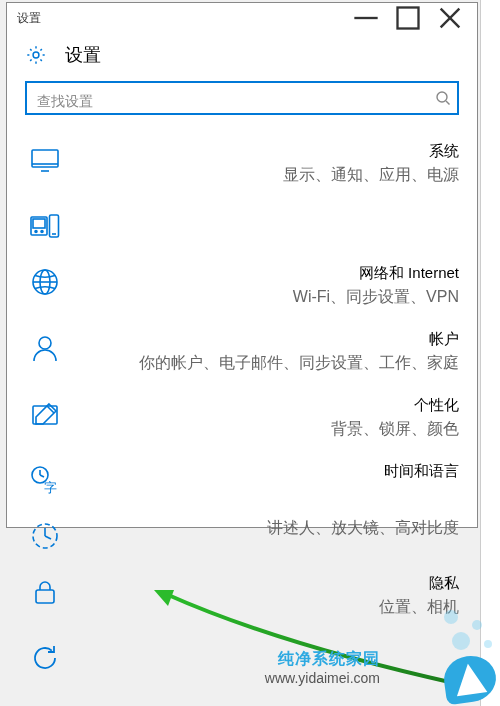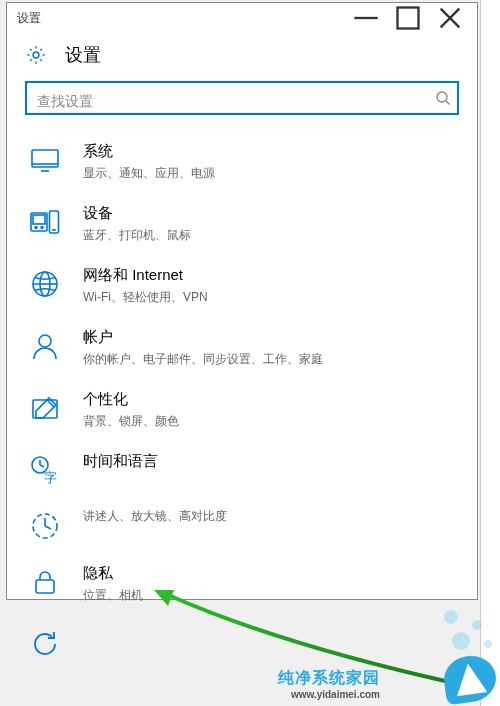--- a/index.html
+++ b/index.html
@@ -9,21 +9,21 @@
       width: 500px;
       height: 706px;
       position: relative;
       overflow: hidden;
     }
     .window {
       position: absolute;
       left: 6px;
       top: 2px;
       width: 472px;
-      height: 598px;
+      height: 526px;
       background: #fff;
       border: 1px solid #888;
     }
     .titlebar {
       height: 30px;
       display: flex;
       align-items: center;
       padding: 0 6px 0 10px;
       font-size: 12px;
       color: #333;
@@ -62,20 +62,21 @@
     .search::placeholder { color: #888; }
     .search-icon {
       position: absolute;
       right: 8px; top: 50%;
       transform: translateY(-50%);
       width: 16px; height: 16px;
       color: #888;
     }
     .list {
       padding: 6px 0;
+      text-align: right;
     }
     .item {
       display: flex;
       padding: 11px 18px 11px 22px;
       cursor: pointer;
       align-items: flex-start;
       gap: 22px;
     }
     .item-icon {
       width: 32px; height: 32px;
@@ -83,21 +84,21 @@
       color: #0078d7;
       margin-top: 2px;
     }
     .item-text { flex: 1; }
     .item-title {
       font-size: 15px;
       color: #000;
       margin-bottom: 4px;
     }
     .item-sub {
-      font-size: 12px;
+      font-size: 16px;
       color: #666;
     }
     svg { width: 100%; height: 100%; display: block; }
 
     .strip {
       position: absolute;
       right: 0;
       top: 0;
       width: 20px;
       height: 100%;
@@ -118,25 +119,25 @@
       bottom: 4px;
       width: 52px; height: 46px;
       background: #2da9e1;
       border-radius: 50% 50% 50% 8px;
       transform: rotate(-8deg);
       display:flex; align-items:center; justify-content:center;
     }
     .watermark-text {
       position: absolute;
       right: 120px;
-      bottom: 6px;
+      bottom: 20px;
       display:flex; flex-direction:column; align-items:flex-end;
     }
     .wm-cn { font-size: 16px; font-weight: bold; color: #2da9e1; letter-spacing: 1px; }
-    .wm-url { font-size: 10px; color: #555; font-weight: bold; }
+    .wm-url { font-size: 14px; color: #555; }
     .wm-bubbles {
       position:absolute; right:0; bottom:40px; width:70px; height:60px; pointer-events:none;
     }
     .wm-bubbles span{
       position:absolute; border-radius:50%; background:rgba(100,200,240,.35);
     }
   </style>
 </head>
 <body>
 
@@ -204,37 +205,33 @@
         <span class="item-icon">
           <svg viewBox="0 0 32 32" fill="none" stroke="currentColor" stroke-width="1.6">
             <rect x="2" y="7" width="16" height="18" rx="1"></rect>
             <rect x="4" y="9" width="12" height="9"></rect>
             <circle cx="7" cy="21.5" r="1" fill="currentColor"></circle>
             <circle cx="13" cy="21.5" r="1" fill="currentColor"></circle>
             <rect x="20.5" y="5" width="9" height="22" rx="1.5"></rect>
             <line x1="23" y1="24" x2="27" y2="24"></line>
           </svg>
         </span>
-        <div class="item-text">
-          <div class="item-title">设备</div>
-          <div class="item-sub">蓝牙、打印机、鼠标</div>
-        </div>
       </div>
       <div class="item">
         <span class="item-icon">
           <svg viewBox="0 0 32 32" fill="none" stroke="currentColor" stroke-width="1.6">
             <circle cx="16" cy="16" r="12"></circle>
             <ellipse cx="16" cy="16" rx="5" ry="12"></ellipse>
             <line x1="4" y1="16" x2="28" y2="16"></line>
             <path d="M6 9.5 Q16 13 26 9.5 M6 22.5 Q16 19 26 22.5"></path>
           </svg>
         </span>
         <div class="item-text">
           <div class="item-title">网络和 Internet</div>
-          <div class="item-sub">Wi-Fi、轻松使用、VPN</div>
+          <div class="item-sub">Wi-Fi、同步设置、VPN</div>
         </div>
       </div>
       <div class="item">
         <span class="item-icon">
           <svg viewBox="0 0 32 32" fill="none" stroke="currentColor" stroke-width="1.6">
             <circle cx="16" cy="11" r="6"></circle>
             <path d="M5 29c0-6.5 5-11 11-11s11 4.5 11 11"></path>
           </svg>
         </span>
         <div class="item-text">

